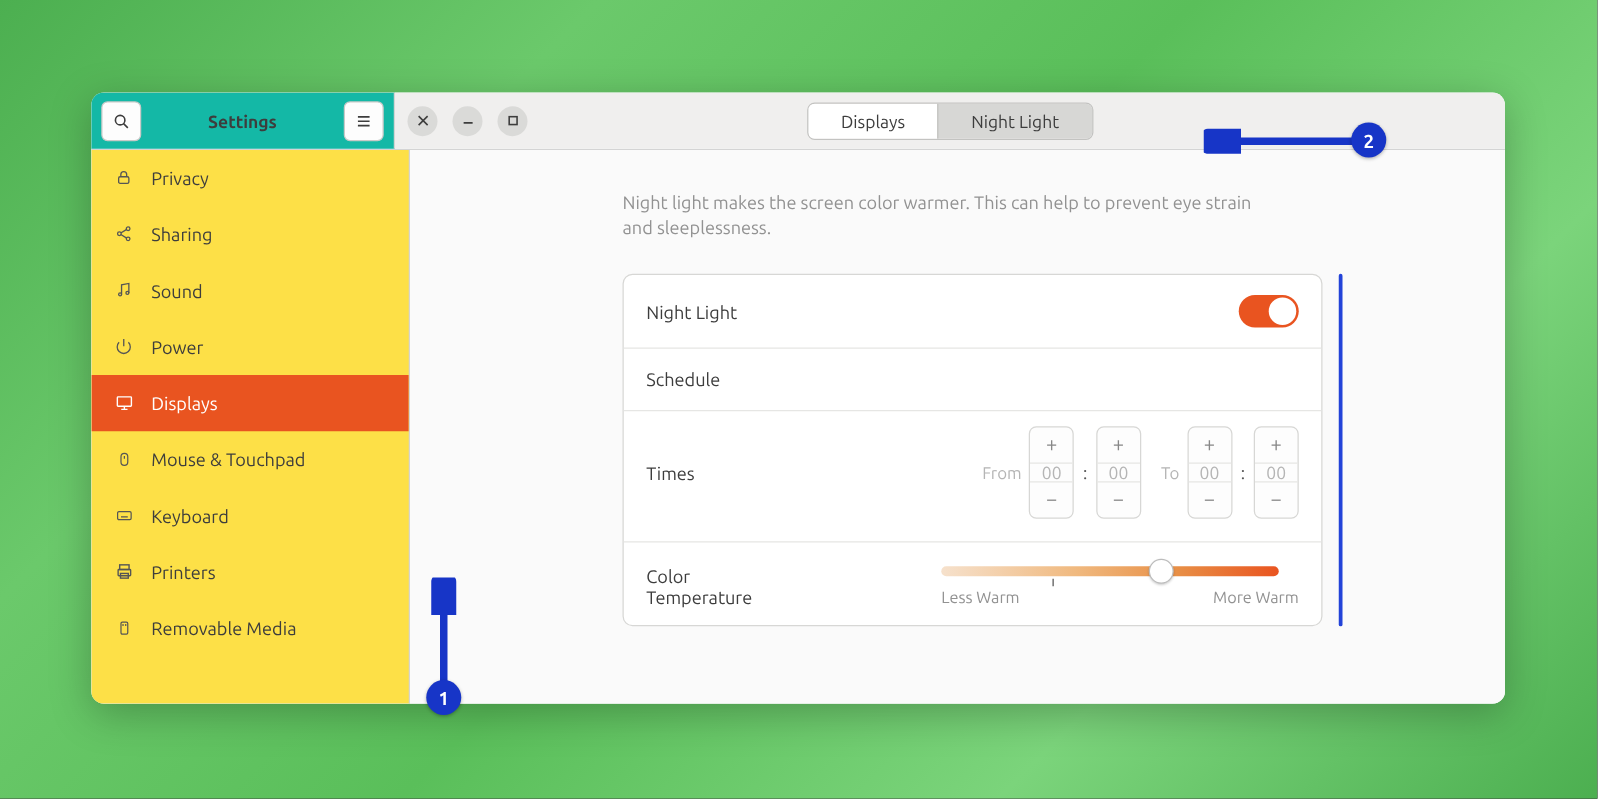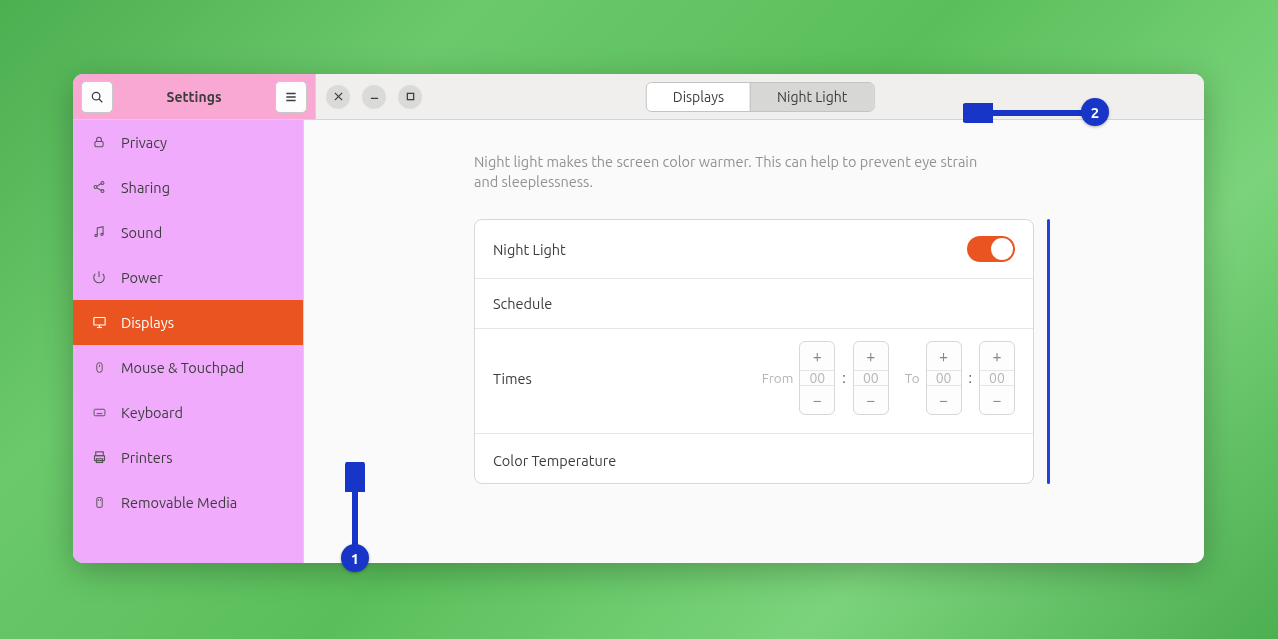--- a/index.html
+++ b/index.html
@@ -29,21 +29,21 @@
     display: flex;
     height: 46px;
     border-bottom: 1px solid #d4d4d4;
   }
 
   .titlebar-left {
     width: 243px;
     display: flex;
     align-items: center;
     padding: 0 8px;
-    background: #f9a8d4;
+    background: #14b8a6;
     border-right: 1px solid #d4d4d4;
     gap: 6px;
   }
 
   .icon-btn {
     width: 32px; height: 32px;
     border: 1px solid #c9c9c8;
     border-radius: 5px;
     background: #fdfdfd;
     display: flex; align-items: center; justify-content: center;
@@ -109,24 +109,24 @@
   .tab + .tab { border-left: 1px solid #c3c3c1; }
 
   
   .body {
     flex: 1;
     display: flex;
     overflow: hidden;
   }
 
   .sidebar {
-    width: 231px;
+    width: 255px;
     border-right: 1px solid #d4d4d4;
     overflow-y: auto;
-    background: #f0abfc;
+    background: #fde047;
   }
 
   .side-item {
     display: flex;
     align-items: center;
     gap: 14px;
     padding: 0 18px;
     height: 45px;
     font-size: 14.5px;
     color: #3d3d3d;
@@ -469,20 +469,30 @@
                     <button>+</button>
                     <div class="val">00</div>
                     <button>−</button>
                   </div>
                 </div>
               </div>
 
               <div class="row slider-row">
                 <div class="slider-head">
                   <span class="row-label">Color Temperature</span>
+                  <div class="slider-area">
+                    <div class="slider-track">
+                      <div class="slider-tick" style="left:33%;"></div>
+                      <div class="slider-thumb" style="left:65%;"></div>
+                    </div>
+                    <div class="slider-labels">
+                      <span>Less Warm</span>
+                      <span>More Warm</span>
+                    </div>
+                  </div>
                 </div>
               </div>
 
             </div>
             <div class="accent-bar" style="right:-16px; top:0; height:100%;"></div>
           </div>
         </div>
       </div>
 
     </div>

